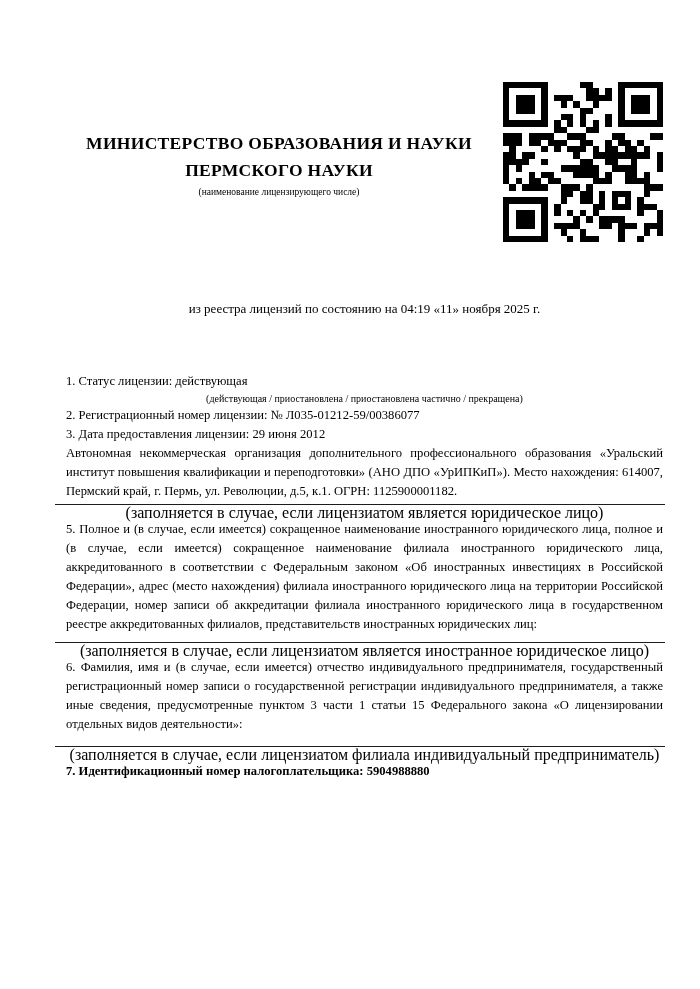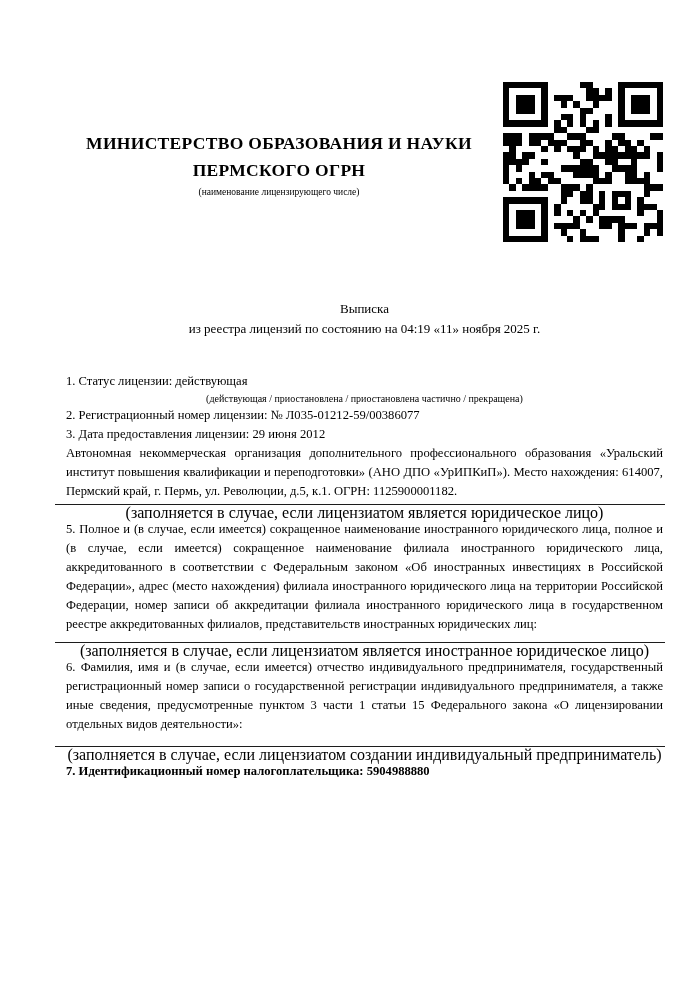--- a/index.html
+++ b/index.html
@@ -244,26 +244,25 @@
         <rect x="0.00" y="115.20" width="44.80" height="44.80" fill="#000"></rect>
         <rect x="6.40" y="121.60" width="32.00" height="32.00" fill="#fff"></rect>
         <rect x="12.80" y="128.00" width="19.20" height="19.20" fill="#000"></rect>
         <rect x="108.80" y="108.80" width="19.20" height="19.20" fill="#000"></rect>
         <rect x="115.20" y="115.20" width="6.40" height="6.40" fill="#fff"></rect>
       </svg>
   </div>
 
   <div class="org">
     <div class="org-name">МИНИСТЕРСТВО ОБРАЗОВАНИЯ И НАУКИ</div>
-    <div class="org-name">ПЕРМСКОГО ОГРН</div>
+    <div class="org-name">ПЕРМСКОГО НАУКИ</div>
     <div class="org-caption">(наименование лицензирующего числе)</div>
   </div>
 
   <div class="doc-title">
-    <div>Выписка</div>
     <div>из реестра лицензий по состоянию на 04:19 «11» ноября 2025 г.</div>
   </div>
 
   <div class="content">
 
     <p>1. Статус лицензии: действующая</p>
     <div class="sub-caption">(действующая / приостановлена / приостановлена частично / прекращена)</div>
 
     <p class="mt18">2. Регистрационный номер лицензии: № Л035-01212-59/00386077</p>
 
@@ -272,21 +271,21 @@
     <p class="just">Автономная некоммерческая организация дополнительного профессионального образования «Уральский институт повышения квалификации и переподготовки» (АНО ДПО «УрИПКиП»). Место нахождения: 614007, Пермский край, г. Пермь, ул. Революции, д.5, к.1. ОГРН: 1125900001182.</p>
     <hr class="rule">
     <div class="rule-caption">(заполняется в случае, если лицензиатом является юридическое лицо)</div>
 
     <p class="just mt12">5. Полное и (в случае, если имеется) сокращенное наименование иностранного юридического лица, полное и (в случае, если имеется) сокращенное наименование филиала иностранного юридического лица, аккредитованного в соответствии с Федеральным законом «Об иностранных инвестициях в Российской Федерации», адрес (место нахождения) филиала иностранного юридического лица на территории Российской Федерации, номер записи об аккредитации филиала иностранного юридического лица в государственном реестре аккредитованных филиалов, представительств иностранных юридических лиц:</p>
     <hr class="rule mt8">
     <div class="rule-caption">(заполняется в случае, если лицензиатом является иностранное юридическое лицо)</div>
 
     <p class="just mt16">6. Фамилия, имя и (в случае, если имеется) отчество индивидуального предпринимателя, государственный регистрационный номер записи о государственной регистрации индивидуального предпринимателя, а также иные сведения, предусмотренные пунктом 3 части 1 статьи 15 Федерального закона «О лицензировании отдельных видов деятельности»:</p>
     <hr class="rule mt12">
-    <div class="rule-caption">(заполняется в случае, если лицензиатом создании индивидуальный предприниматель)</div>
+    <div class="rule-caption">(заполняется в случае, если лицензиатом филиала индивидуальный предприниматель)</div>
 
     <p class="mt20">7. Идентификационный номер налогоплательщика: 5904988880</p>
 
   </div>
 
   <div class="page-num">1</div>
 
 </div>
 
 </body></html>

